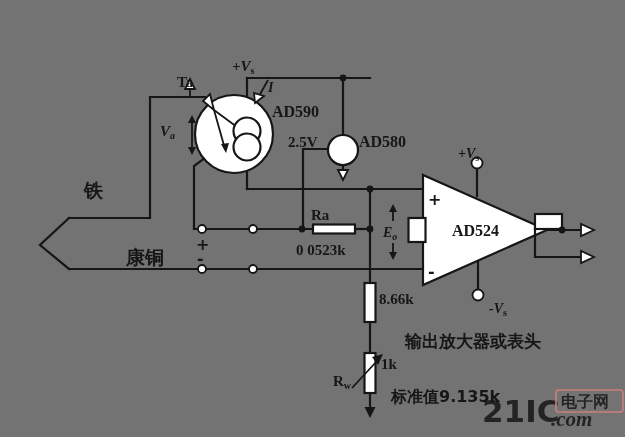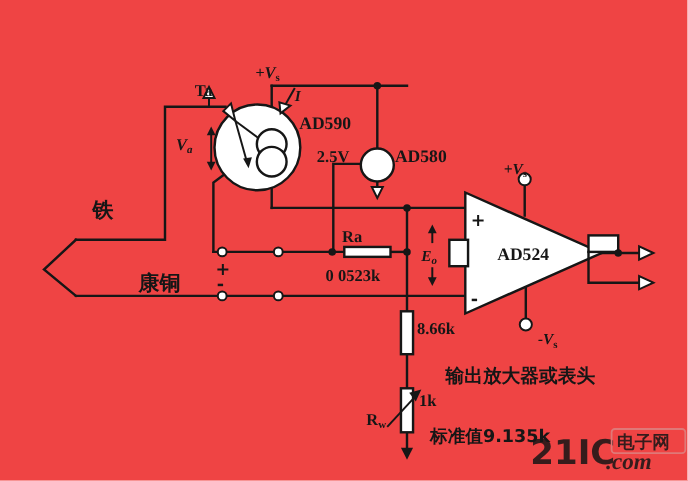--- a/index.html
+++ b/index.html
@@ -1,16 +1,16 @@
 <!DOCTYPE html>
 <html><head>
 <meta charset="utf-8">
 <style>
   html,body{margin:0;padding:0;background:#ffffff;}
-  .page{position:relative;width:625px;height:437px;background:#ef4444;overflow:hidden;}
+  .page{position:relative;width:625px;height:437px;background:#737373;overflow:hidden;}
   svg{display:block;}
   svg text{font-family:"Liberation Serif",serif;fill:#161616;}
   .w2{stroke:#161616;stroke-width:2.2;fill:none;stroke-linecap:square;}
   .w1{stroke:#161616;stroke-width:1.8;fill:none;}
   .comp{stroke:#161616;stroke-width:2.2;fill:#ffffff;}
   .solid{fill:#161616;stroke:none;}
   .open{fill:#ffffff;stroke:#161616;stroke-width:1.8;}
   .t15{font-size:15px;font-weight:600;}
   .t16{font-size:16px;font-weight:600;}
   .t14{font-size:14px;font-weight:600;}

